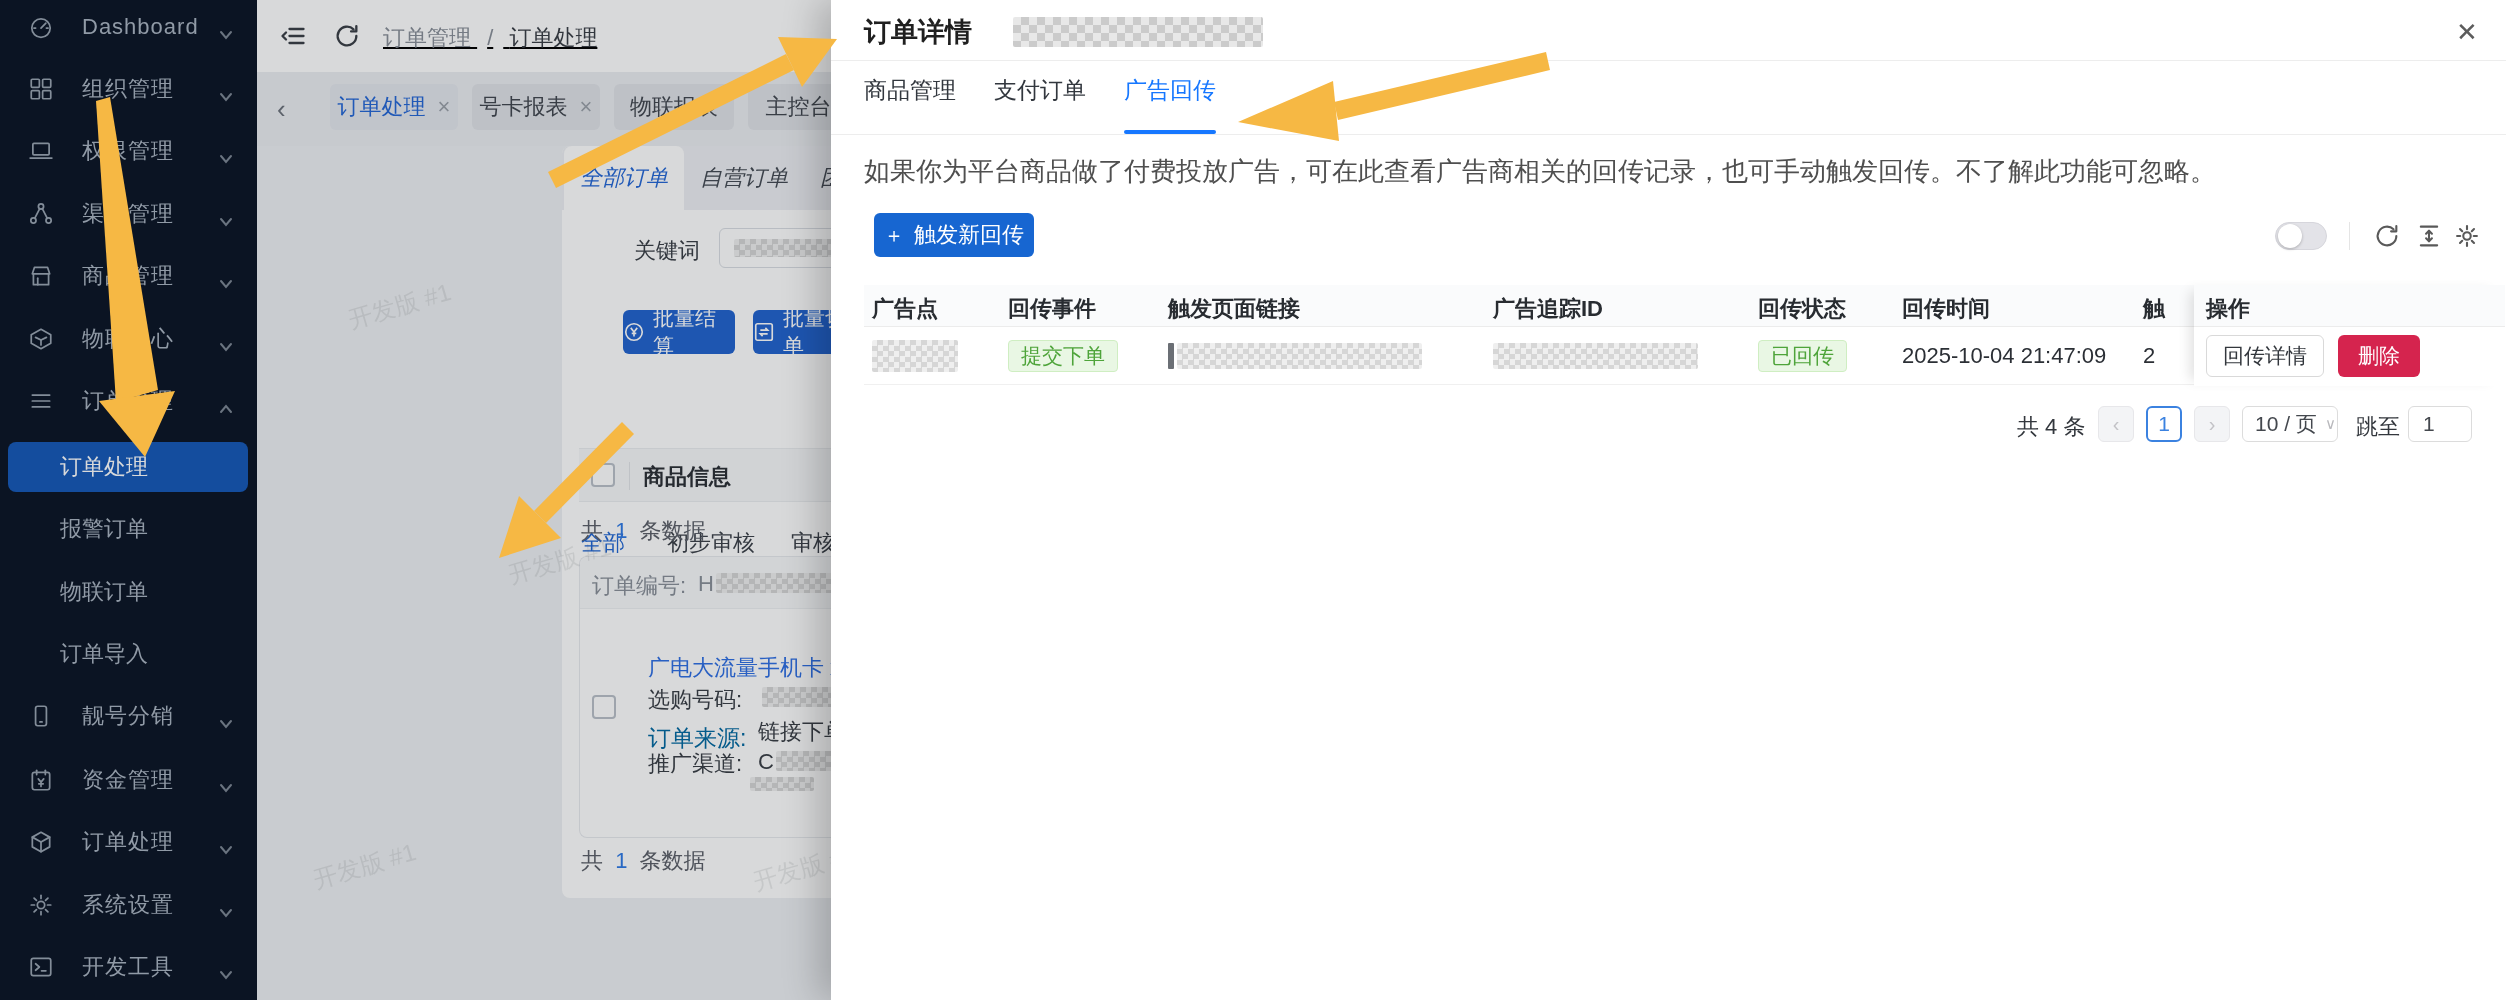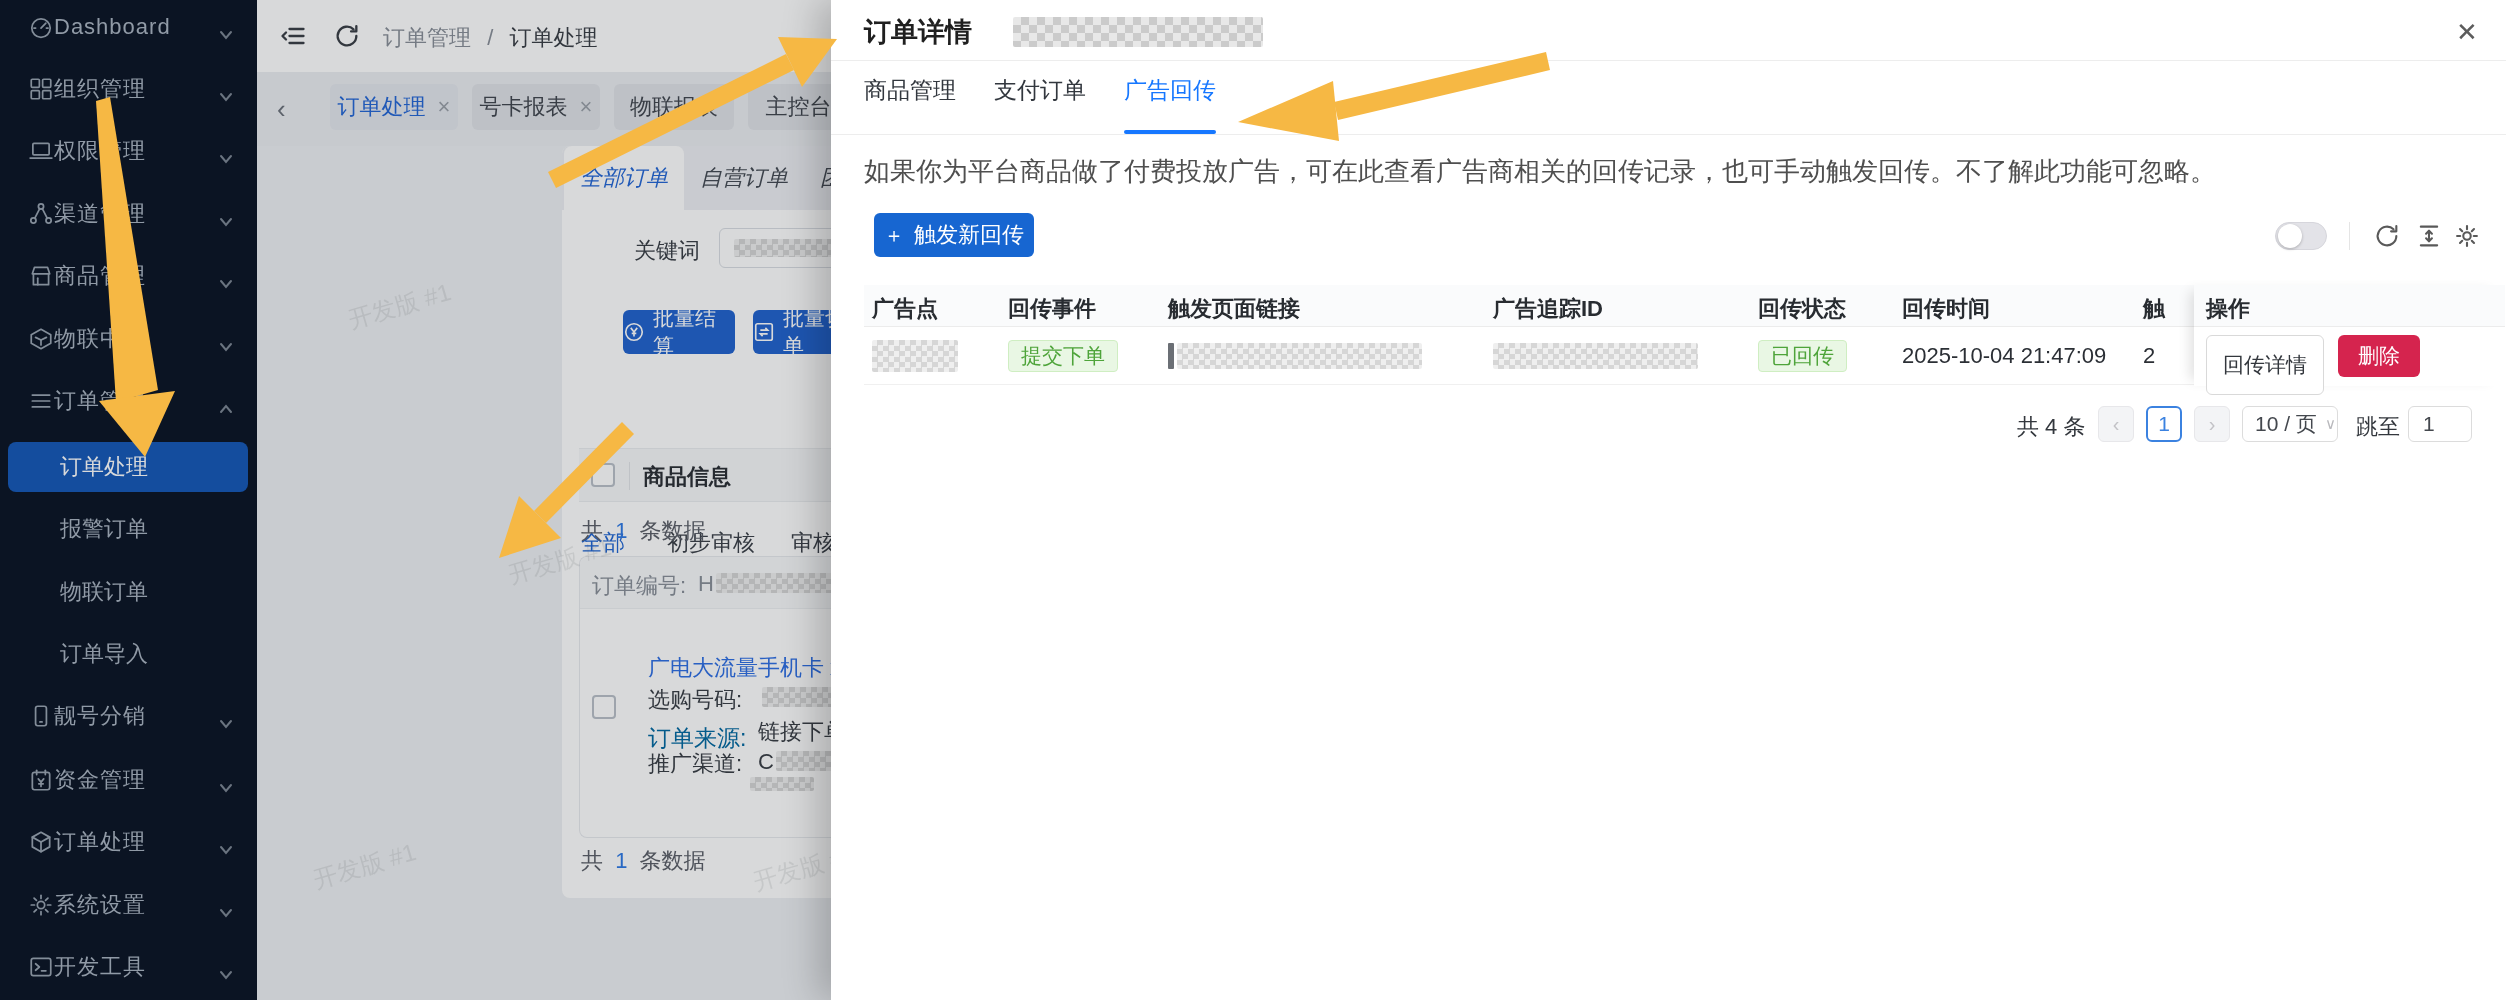--- a/index.html
+++ b/index.html
@@ -5,31 +5,31 @@
   * { margin:0; padding:0; box-sizing:border-box; }
   html,body { width:2506px; height:1000px; overflow:hidden; background:#eef0f3;
     font-family:"Liberation Sans","DejaVu Sans",sans-serif; }
   .stage { position:relative; width:2506px; height:1000px; overflow:hidden; }
   .abs { position:absolute; }
 
   
   .sidebar { position:absolute; left:0; top:0; width:257px; height:1000px; background:#0b1526; z-index:1; }
   .nav-item { position:absolute; left:0; width:257px; height:50px; display:flex; align-items:center; color:#aab4c1; font-size:22px; cursor:pointer; }
   .nav-item .nicon { width:26px; height:26px; margin-left:28px; display:inline-flex; }
-  .nav-item .nlabel { margin-left:0; letter-spacing:1px;text-align:right; }
+  .nav-item .nlabel { margin-left:28px; letter-spacing:1px;text-align:right; }
   .nav-item .chev { position:absolute; right:24px; top:50%; margin-top:-6px; width:14px; height:12px; }
   .sub-item { position:absolute; left:8px; width:240px; height:50px; display:flex; align-items:center; padding-left:52px; color:#aab4c1; font-size:22px; border-radius:8px; cursor:pointer; }
   .sub-item.active { background:#1659b8; color:#ffffff; }
   svg.ic { width:100%; height:100%; stroke:#9aa5b2; fill:none; stroke-width:1.6; stroke-linecap:round; stroke-linejoin:round; }
   svg.chv { width:14px; height:12px; stroke:#7d8794; fill:none; stroke-width:2; stroke-linecap:round; }
 
   
   .main { position:absolute; left:257px; top:0; right:0; height:1000px; background:#eef0f3; z-index:1; }
   .topbar { position:absolute; left:0; top:0; right:0; height:72px; background:#ffffff; }
-  .crumb { font-size:22px; }
+  .crumb { font-size:22px;text-decoration:underline; }
   .tabstrip { position:absolute; left:0; top:72px; right:0; height:74px; background:#ebedf1; }
   .tabpill { position:absolute; top:12px; height:46px; border-radius:6px; background:#e0e3e8; display:flex; align-items:center; justify-content:center; gap:12px; font-size:22px; color:#42474f; cursor:pointer; }
   .tabpill .tclose { color:#9aa0a8; font-size:22px; }
   .tabpill.active { color:#2467d6; background:#e4e7ee; }
   .card { position:absolute; left:305px; top:146px; right:0; height:752px; background:#ffffff; border-radius:8px 0 0 8px; }
   .otab-strip { position:absolute; left:0; top:0; right:0; height:64px; background:#edeff3; border-radius:8px 0 0 0; }
   .otab { position:absolute; top:0; height:64px; width:120px; display:flex; align-items:center; justify-content:center; font-size:22px; color:#454b54; cursor:pointer;font-style:italic; }
   .otab.active { background:#ffffff; color:#2467d6; border-radius:8px 8px 0 0; }
   .btn-primary { position:absolute; height:44px; background:#2264cf; border-radius:6px; color:#fff; font-size:21px; display:flex; align-items:center; justify-content:center; gap:8px; cursor:pointer; }
   .btn-ghost { position:absolute; height:44px; background:#f4f8ff; border:2px solid #2264cf; border-radius:6px; color:#2264cf; font-size:21px; display:flex; align-items:center; padding:0 12px; gap:8px; cursor:pointer; }
@@ -58,21 +58,21 @@
   .toggle .knob { position:absolute; left:2px; top:1px; width:24px; height:24px; border-radius:50%; background:#fff; box-shadow:0 1px 3px rgba(0,0,0,0.25); }
   .toolicon { position:absolute; top:222px; width:28px; height:28px; cursor:pointer; }
   svg.tic { width:100%; height:100%; stroke:#595959; fill:none; stroke-width:1.8; stroke-linecap:round; stroke-linejoin:round; }
 
   .tbl-head { position:absolute; left:33px; top:285px; width:1608px; height:42px; background:#fafbfc; border-bottom:1px solid #ececec; }
   .th { position:absolute; top:9px; font-size:22px; font-weight:bold; color:#282c31; white-space:nowrap; }
   .tbl-row { position:absolute; left:33px; top:327px; width:1608px; height:58px; border-bottom:1px solid #f0f0f0; background:#fff; }
   .tag-green { position:absolute; height:32px; padding:0 12px; display:flex; align-items:center; background:#e9f7e4; border:1px solid #cfeec2; border-radius:4px; color:#4ea43a; font-size:21px; }
   .act-col { position:absolute; left:1363px; top:285px; width:311px; height:101px; background:#fff; box-shadow:-10px 0 12px -6px rgba(0,0,0,0.12); }
   .act-col .hd { position:absolute; left:0; top:0; width:100%; height:42px; background:#fafbfc; border-bottom:1px solid #ececec; }
-  .btn-outline { position:absolute; height:60px; border:1px solid #d9d9d9; border-radius:6px; background:#fff; color:#33373d; font-size:21px; display:flex; align-items:center; justify-content:center; cursor:pointer; }
+  .btn-outline { position:absolute; height:42px; border:1px solid #d9d9d9; border-radius:6px; background:#fff; color:#33373d; font-size:21px; display:flex; align-items:center; justify-content:center; cursor:pointer; }
   .btn-danger { position:absolute; height:42px; border-radius:6px; background:#d5244e; color:#fff; font-size:21px; display:flex; align-items:center; justify-content:center; cursor:pointer; }
   .pg-item { position:absolute; top:406px; height:36px; border-radius:6px; font-size:21px; display:flex; align-items:center; justify-content:center; cursor:pointer; }
   .pg-nav { width:36px; background:#f3f4f6; border:1px solid #e7e7ea; color:#c2c2c6; font-size:20px; }
   .pg-page { width:36px; background:#fff; border:2px solid #3b82e0; color:#3b82e0; }
   .pg-sel { width:96px; background:#fff; border:1px solid #dcdcdc; color:#44484e; justify-content:flex-start; padding-left:12px; gap:8px; }
   .pg-input { width:64px; background:#fff; border:1px solid #dcdcdc; color:#44484e; justify-content:flex-start; padding-left:14px; }
 
   .arrows { position:absolute; left:0; top:0; z-index:40; pointer-events:none; }
   .frag-col { border-left:1px solid #e8eaee; }
 </style>

